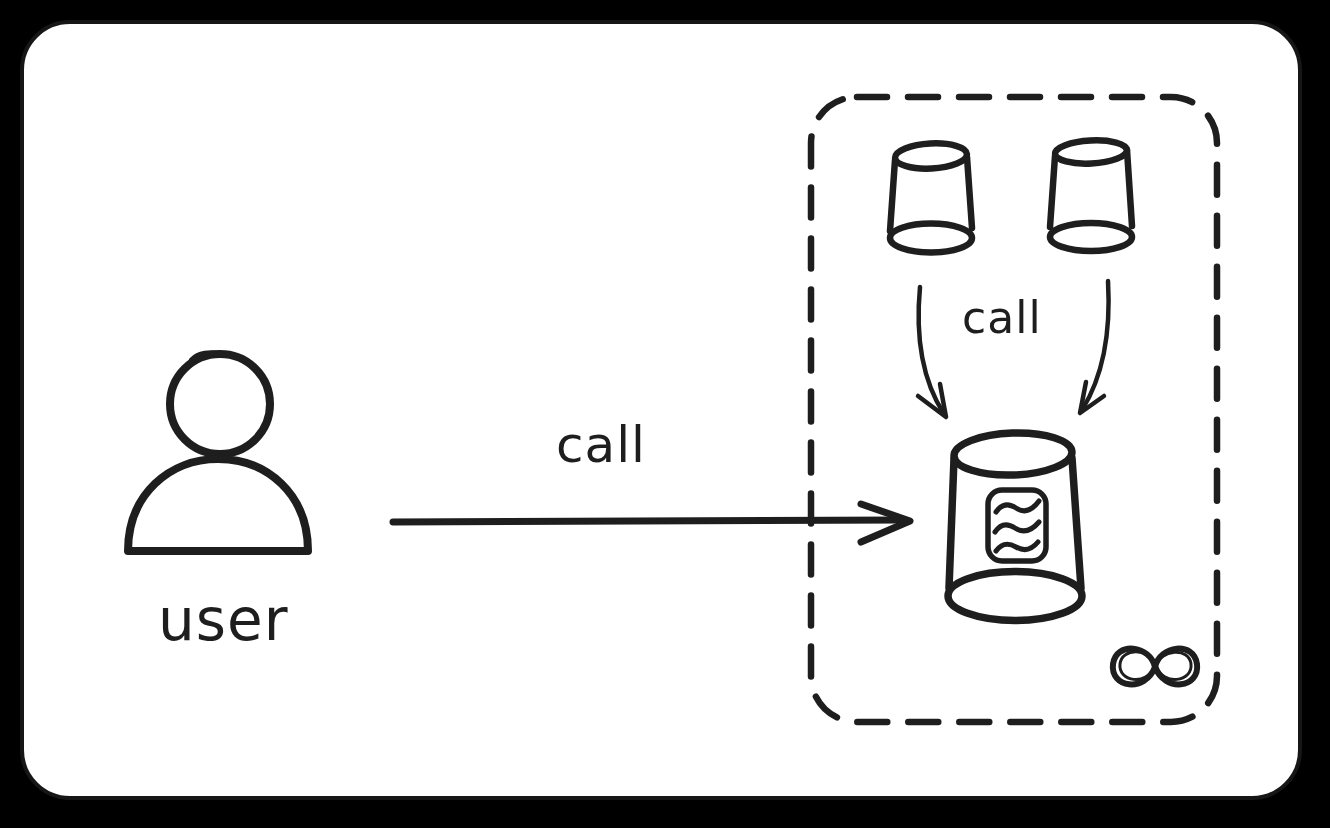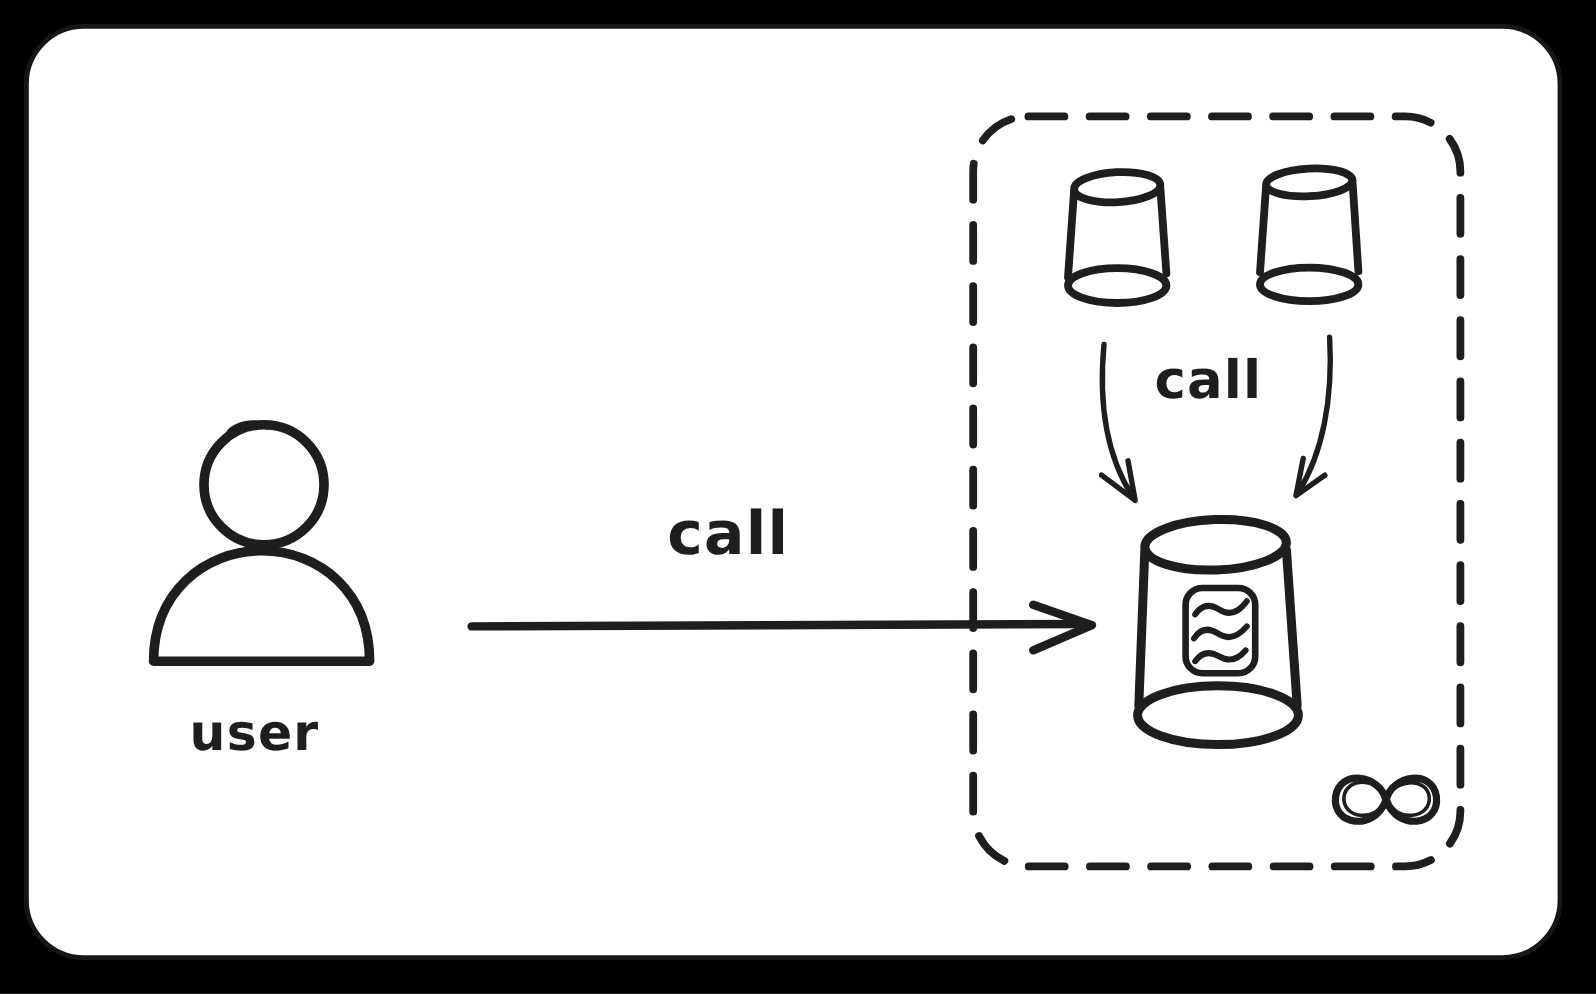--- a/index.html
+++ b/index.html
@@ -30,26 +30,26 @@
   svg.diagram {
     position: absolute;
     left: 0;
     top: 0;
     width: 1330px;
     height: 828px;
   }
   .hand-label {
     position: absolute;
     color: #1e1e1e;
-    font-weight: 700;
+    font-weight: 400;
     letter-spacing: 1px;
     white-space: nowrap;
     user-select: none;
   }
-  .label-user   { left: 158px; top: 586px; font-size: 42px; }
+  .label-user   { left: 158px; top: 586px; font-size: 58px; }
   .label-call-main  { left: 556px; top: 416px; font-size: 50px; }
   .label-call-inner { left: 962px; top: 292px; font-size: 44px; }
 </style>
 </head>
 <body>
 
 <div class="stage">
   <div class="card"></div>
 
   <svg class="diagram" viewBox="0 0 1330 828" fill="none" stroke="#1e1e1e" stroke-linecap="round" stroke-linejoin="round">

